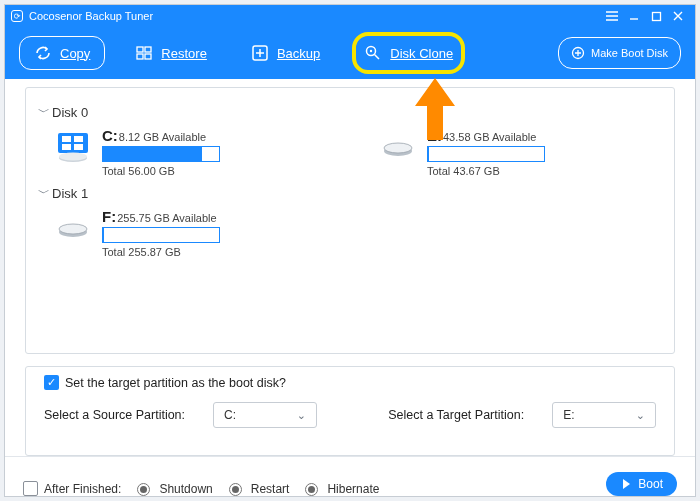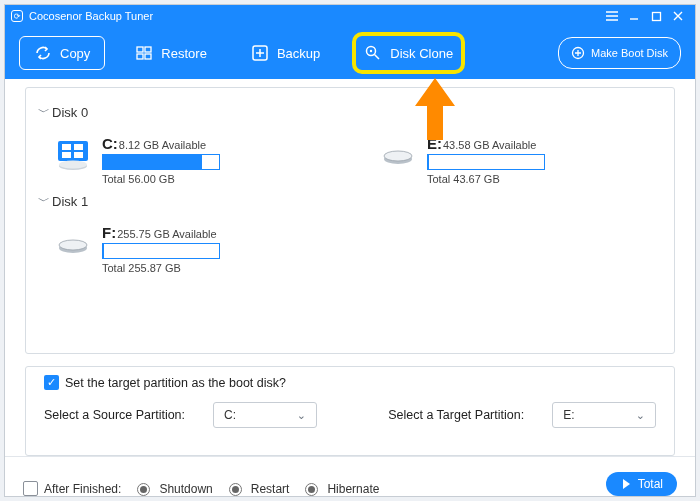--- a/index.html
+++ b/index.html
@@ -54,29 +54,30 @@
     height: 52px;
     background: #1a89ff;
     display: flex;
     align-items: center;
     padding: 0 14px;
     gap: 4px;
   }
   .toolbtn {
     height: 34px;
     border: 1.5px solid #fff;
-    border-radius: 6px;
+    border-radius: 12px;
     color: #fff;
     font-size: 13px;
     display: flex;
     align-items: center;
     gap: 8px;
     padding: 0 14px;
     margin-right: 18px;
     cursor: pointer;
+    text-decoration: underline;
   }
   .toolbtn.plain {
     border: none;
     padding: 0 8px;
     margin-right: 24px;
   }
   .toolbtn.highlight {
     outline: 4px solid #f7e400;
     outline-offset: 0;
   }
@@ -123,21 +124,20 @@
     margin: 8px 0 6px -6px;
     display: flex;
     align-items: center;
     gap: 2px;
   }
   .chev { color:#6b7580; font-size:12px; display:inline-block; width:12px;}
   .parts-row {
     display: flex;
     gap: 50px;
     margin-left: 12px;
-    margin-top: 8px;
   }
   .part {
     display: flex;
     gap: 12px;
     align-items: flex-start;
     width: 280px;
   }
   .diskicon {
     width: 34px; height: 34px;
     margin-top: 4px;
@@ -406,17 +406,17 @@
     <span>Shutdown</span>
     <span class="radio checked"></span>
     <span>Restart</span>
     <span class="radio checked"></span>
     <span>Hibernate</span>
     <span class="spacer"></span>
     <button class="startbtn">
       <svg width="12" height="12" viewBox="0 0 12 12">
           <path d="M3 1l7 5-7 5z" fill="#fff"></path>
         </svg>
-      <span>Total</span>
+      <span>Boot</span>
     </button>
   </div>
 
 </div>
 
 </body></html>

